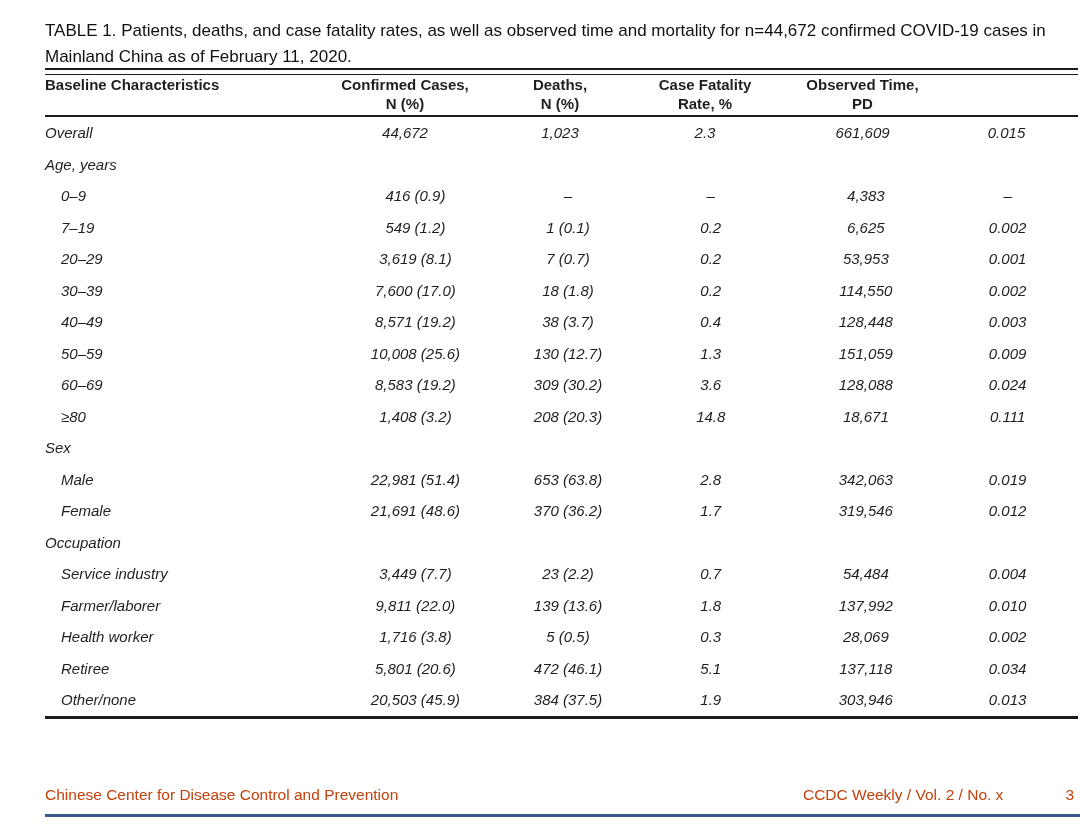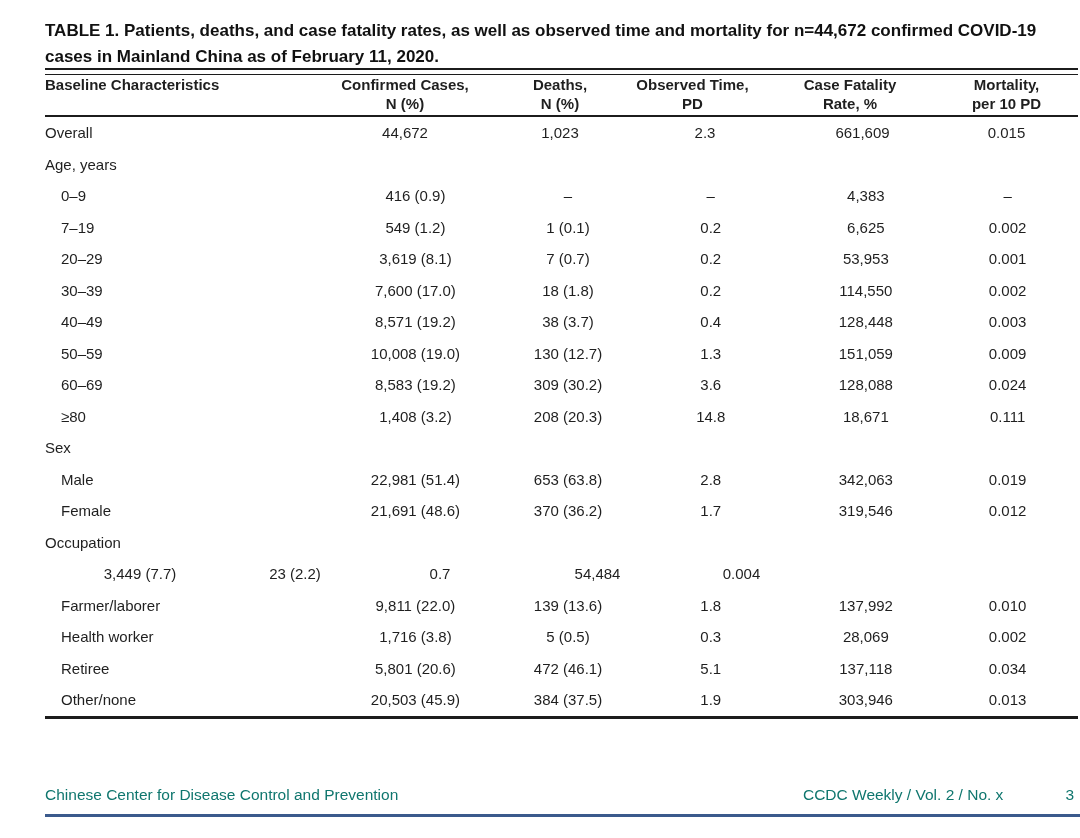--- a/index.html
+++ b/index.html
@@ -2,40 +2,40 @@
 <html><head>
 <meta charset="utf-8">
 <style>
   html,body{margin:0;padding:0;background:#fff;}
   .page{
     position:relative;width:1080px;height:838px;background:#ffffff;
     font-family:"Liberation Sans", sans-serif;color:#1f1f1f;overflow:hidden;
   }
   .title{
     position:absolute;left:45px;top:18px;width:1035px;
-    font-size:17px;line-height:26px;font-weight:700;color:#111;
+    font-size:17px;line-height:26px;font-weight:400;color:#111;
   }
   .table{position:absolute;left:45px;top:68px;width:1033px;}
   .rule-double{height:4px;border-top:2px solid #1c1c1c;border-bottom:1.5px solid #1c1c1c;}
   .rule-thick{border-top:2.5px solid #1c1c1c;}
   .rule-bottom{border-top:3px solid #1c1c1c;}
   .thead{display:flex;height:40px;font-weight:bold;font-size:15px;line-height:19px;}
   .th{text-align:center;}
-  .tr{display:flex;align-items:center;height:31.5px;font-size:15px;}
+  .tr{display:flex;align-items:center;height:31.5px;font-size:15px;font-style:italic;}
   .td{white-space:nowrap;}
   .col-label{width:265px;text-align:left;}
   .col-1{width:190px;text-align:center;}
   .col-2{width:120px;text-align:center;}
   .col-3{width:170px;text-align:center;}
   .col-4{width:145px;text-align:center;}
   .col-5{width:143px;text-align:center;}
   .indent{padding-left:16px;}
   .footer{
     position:absolute;left:45px;top:786px;width:1035px;
-    display:flex;align-items:baseline;font-size:15.5px;color:#0f766e;
+    display:flex;align-items:baseline;font-size:15.5px;color:#c2410c;
   }
   .footer-center{margin-left:auto;}
   .footer-page{margin-left:62px;margin-right:6px;}
   .footer-rule{position:absolute;left:45px;top:814px;width:1035px;height:3px;background:#3b5a8c;}
 </style>
 </head>
 <body>
 
 <div class="page">
 
@@ -49,31 +49,27 @@
         <div>Baseline Characteristics</div>
       </div>
       <div class="th col-1">
         <div>Confirmed Cases,</div>
         <div>N (%)</div>
       </div>
       <div class="th col-2">
         <div>Deaths,</div>
         <div>N (%)</div>
       </div>
+      <div class="th col-3">
+        <div>Case Fatality</div>
+        <div>Rate, %</div>
+      </div>
       <div class="th col-4">
         <div>Observed Time,</div>
         <div>PD</div>
-      </div>
-      <div class="th col-3">
-        <div>Case Fatality</div>
-        <div>Rate, %</div>
-      </div>
-      <div class="th col-5">
-        <div>Mortality,</div>
-        <div>per 10 PD</div>
       </div>
     </div>
 
     <div class="rule-thick"></div>
 
     <div class="tr">
       <span class="td col-label">Overall</span>
       <span class="td col-1">44,672</span>
       <span class="td col-2">1,023</span>
       <span class="td col-3">2.3</span>
@@ -125,21 +121,21 @@
       <span class="td col-label indent">40–49</span>
       <span class="td col-1">8,571 (19.2)</span>
       <span class="td col-2">38 (3.7)</span>
       <span class="td col-3">0.4</span>
       <span class="td col-4">128,448</span>
       <span class="td col-5">0.003</span>
     </div>
 
     <div class="tr">
       <span class="td col-label indent">50–59</span>
-      <span class="td col-1">10,008 (19.0)</span>
+      <span class="td col-1">10,008 (25.6)</span>
       <span class="td col-2">130 (12.7)</span>
       <span class="td col-3">1.3</span>
       <span class="td col-4">151,059</span>
       <span class="td col-5">0.009</span>
     </div>
 
     <div class="tr">
       <span class="td col-label indent">60–69</span>
       <span class="td col-1">8,583 (19.2)</span>
       <span class="td col-2">309 (30.2)</span>
@@ -178,20 +174,21 @@
       <span class="td col-3">1.7</span>
       <span class="td col-4">319,546</span>
       <span class="td col-5">0.012</span>
     </div>
 
     <div class="tr">
       <span class="td col-label">Occupation</span>
     </div>
 
     <div class="tr">
+      <span class="td col-label indent">Service industry</span>
       <span class="td col-1">3,449 (7.7)</span>
       <span class="td col-2">23 (2.2)</span>
       <span class="td col-3">0.7</span>
       <span class="td col-4">54,484</span>
       <span class="td col-5">0.004</span>
     </div>
 
     <div class="tr">
       <span class="td col-label indent">Farmer/laborer</span>
       <span class="td col-1">9,811 (22.0)</span>

